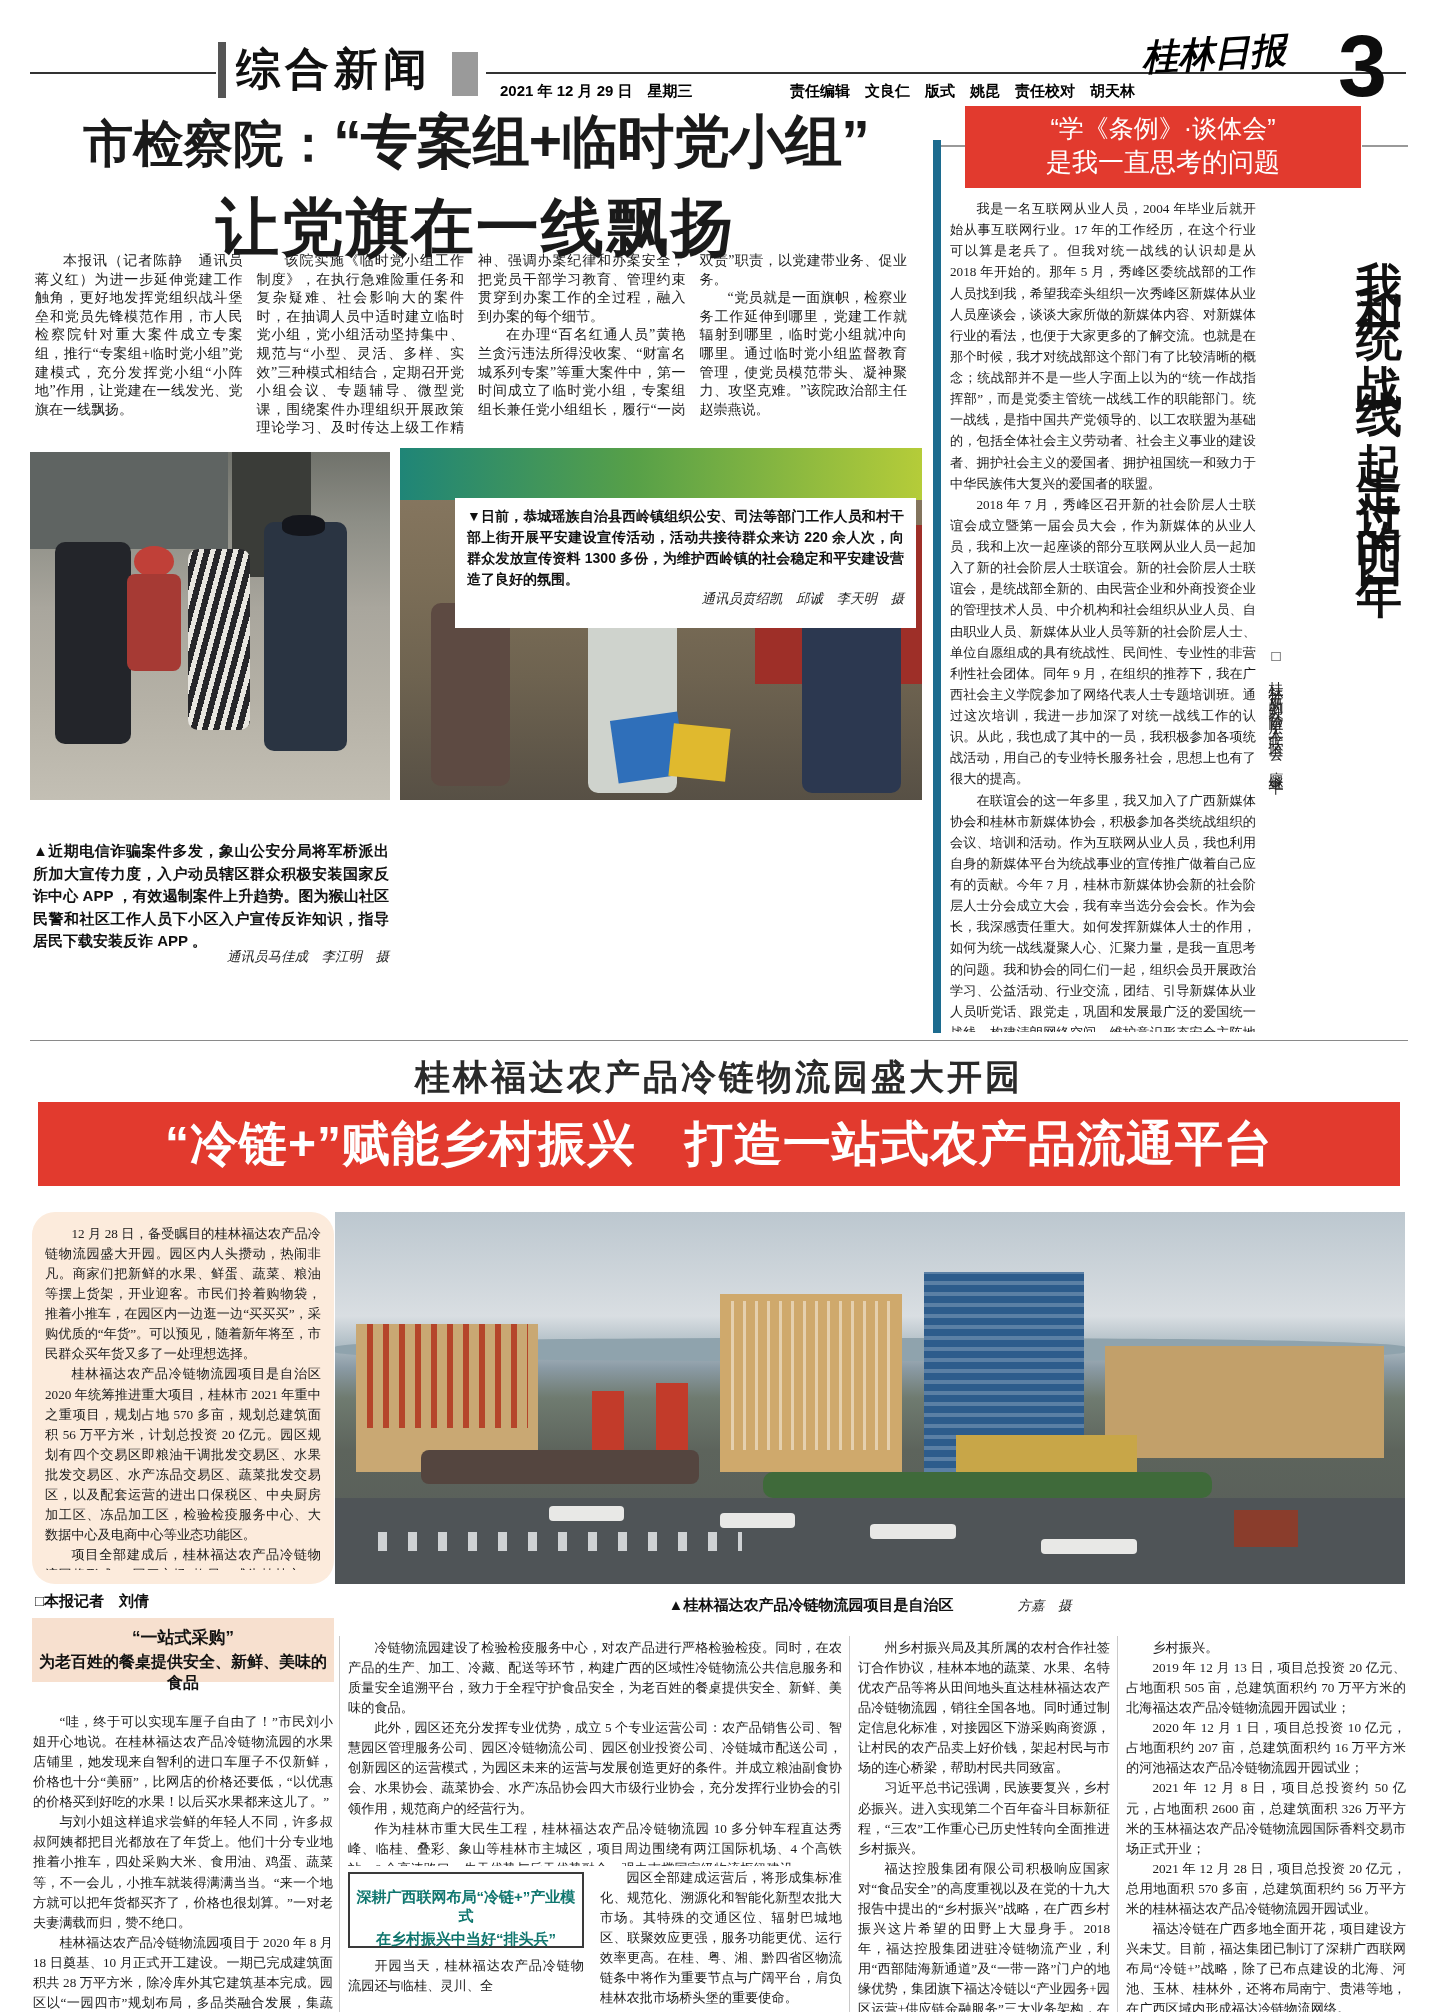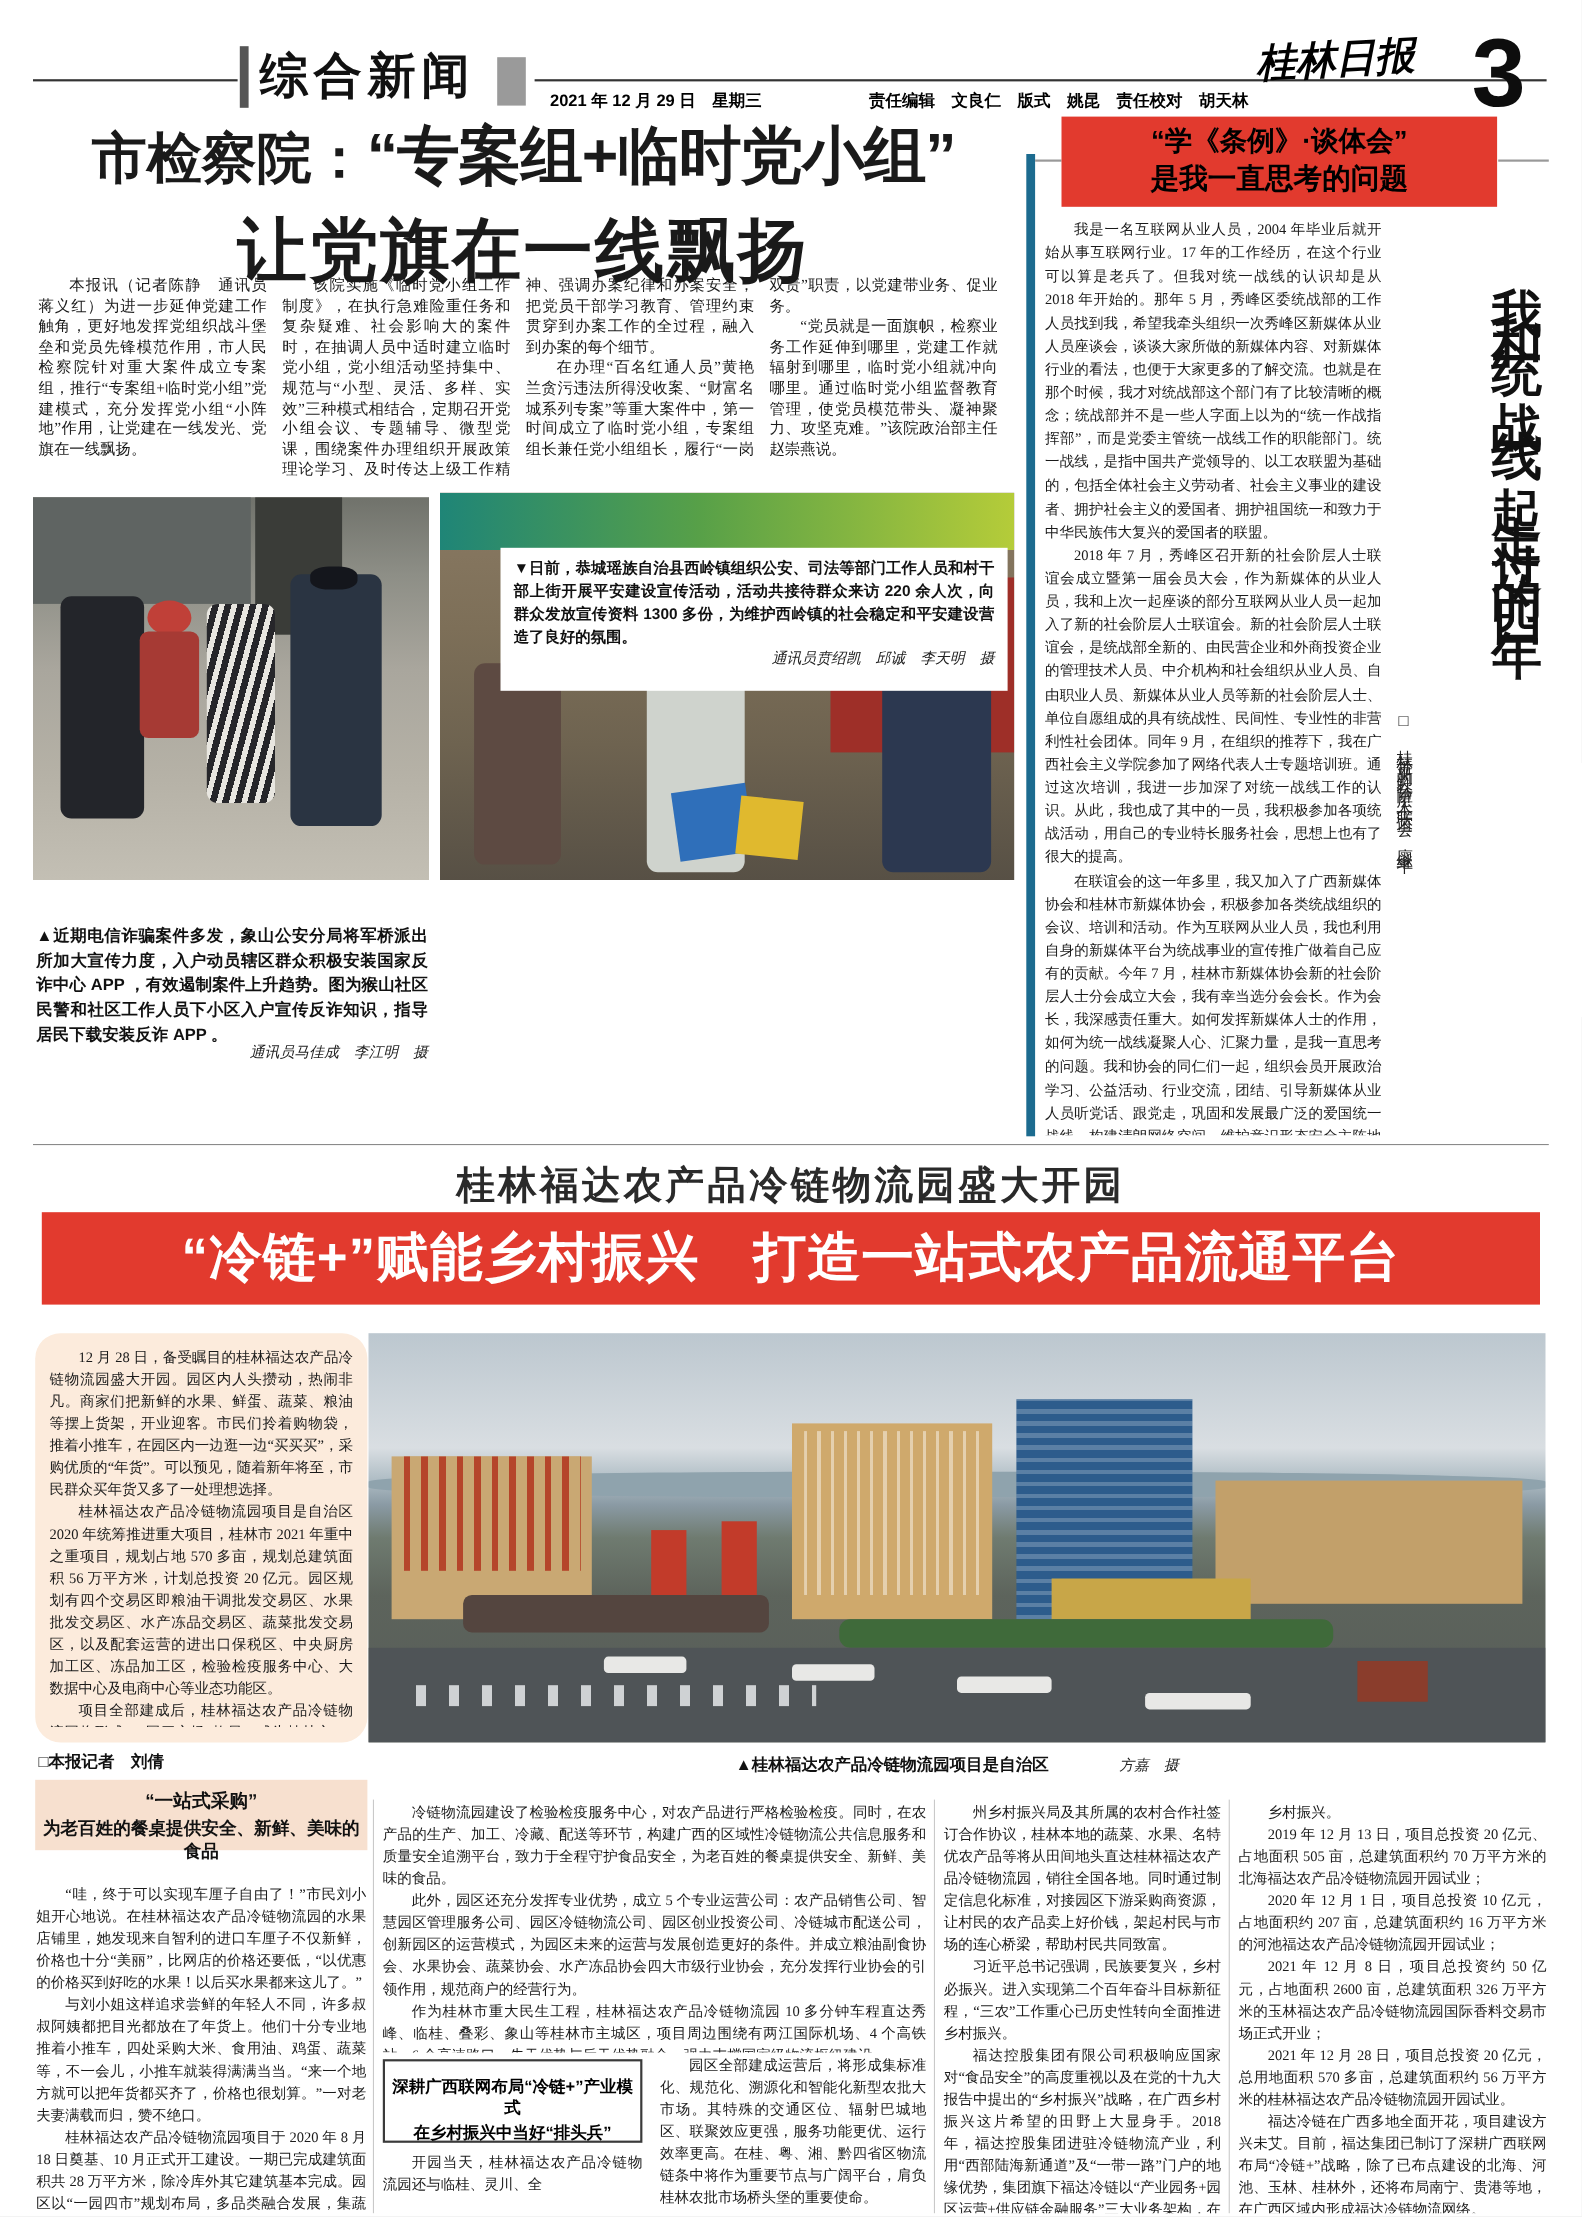--- a/index.html
+++ b/index.html
@@ -15,33 +15,33 @@
   
   .hl-prefix{font-size:50px;font-weight:700;font-family:"Liberation Serif",serif;}
   .hl-quote{font-size:57px;font-weight:900;font-family:"Liberation Sans",sans-serif;letter-spacing:-1px;}
   .hl-line2{font-size:63px;font-weight:900;font-family:"Liberation Sans",sans-serif;letter-spacing:2px;}
   .body-cols{column-count:4;column-gap:14px;column-fill:auto;height:196px;overflow:hidden;
              font-size:14px;line-height:1.33;text-align:justify;}
   .body-cols p, .coltext p, .essay-text p{margin:0;text-indent:2em;}
   .caption{font-family:"Liberation Sans",sans-serif;font-weight:700;font-size:15px;line-height:1.5;text-align:justify;color:#111;}
   .credit{font-size:13.5px;font-style:italic;color:#222;text-align:right;}
   
-  .essay-box{background:#e23a2e;color:#000000;text-align:center;font-family:"Liberation Sans",sans-serif;font-weight:700;}
+  .essay-box{background:#e23a2e;color:#ffffff;text-align:center;font-family:"Liberation Sans",sans-serif;font-weight:400;}
   .essay-text{font-size:13.2px;line-height:1.6;text-align:justify;overflow:hidden;}
   .v-title{writing-mode:vertical-rl;text-orientation:upright;font-weight:900;font-size:46px;letter-spacing:26px;color:#111;
            font-family:"Liberation Serif",serif;}
   .v-byline{writing-mode:vertical-rl;text-orientation:upright;font-size:15px;letter-spacing:5px;color:#222;}
   
   .kicker{font-family:"Liberation Sans",sans-serif;font-weight:900;font-size:35px;letter-spacing:3px;color:#2a2a2a;text-align:center;}
   .banner{background:#e23a2e;color:#ffffff;text-align:center;font-family:"Liberation Sans",sans-serif;
           font-weight:900;font-size:48px;letter-spacing:1px;line-height:84px;}
   .pinkbox{background:#fcebdc;border-radius:23px;}
   .coltext{font-size:13.2px;line-height:1.52;text-align:justify;overflow:hidden;}
   .subhead1{background:#f7e0cf;text-align:center;font-family:"Liberation Sans",sans-serif;color:#111;}
-  .subhead2{border:2px solid #3a3a3a;text-align:center;font-family:"Liberation Sans",sans-serif;color:#000000;background:#fff;}
+  .subhead2{border:2px solid #3a3a3a;text-align:center;font-family:"Liberation Sans",sans-serif;color:#0f766e;background:#fff;}
   .reporter{font-family:"Liberation Sans",sans-serif;font-weight:700;font-size:15px;color:#111;}
   .vsep{background:#c9c9c9;width:1px;}
   .ph-el{position:absolute;}
 </style>
 </head>
 <body>
 
 <div id="page">
 
   <div class="abs hairline" style="left:30px;top:72px;width:186px;height:2px;"></div>

